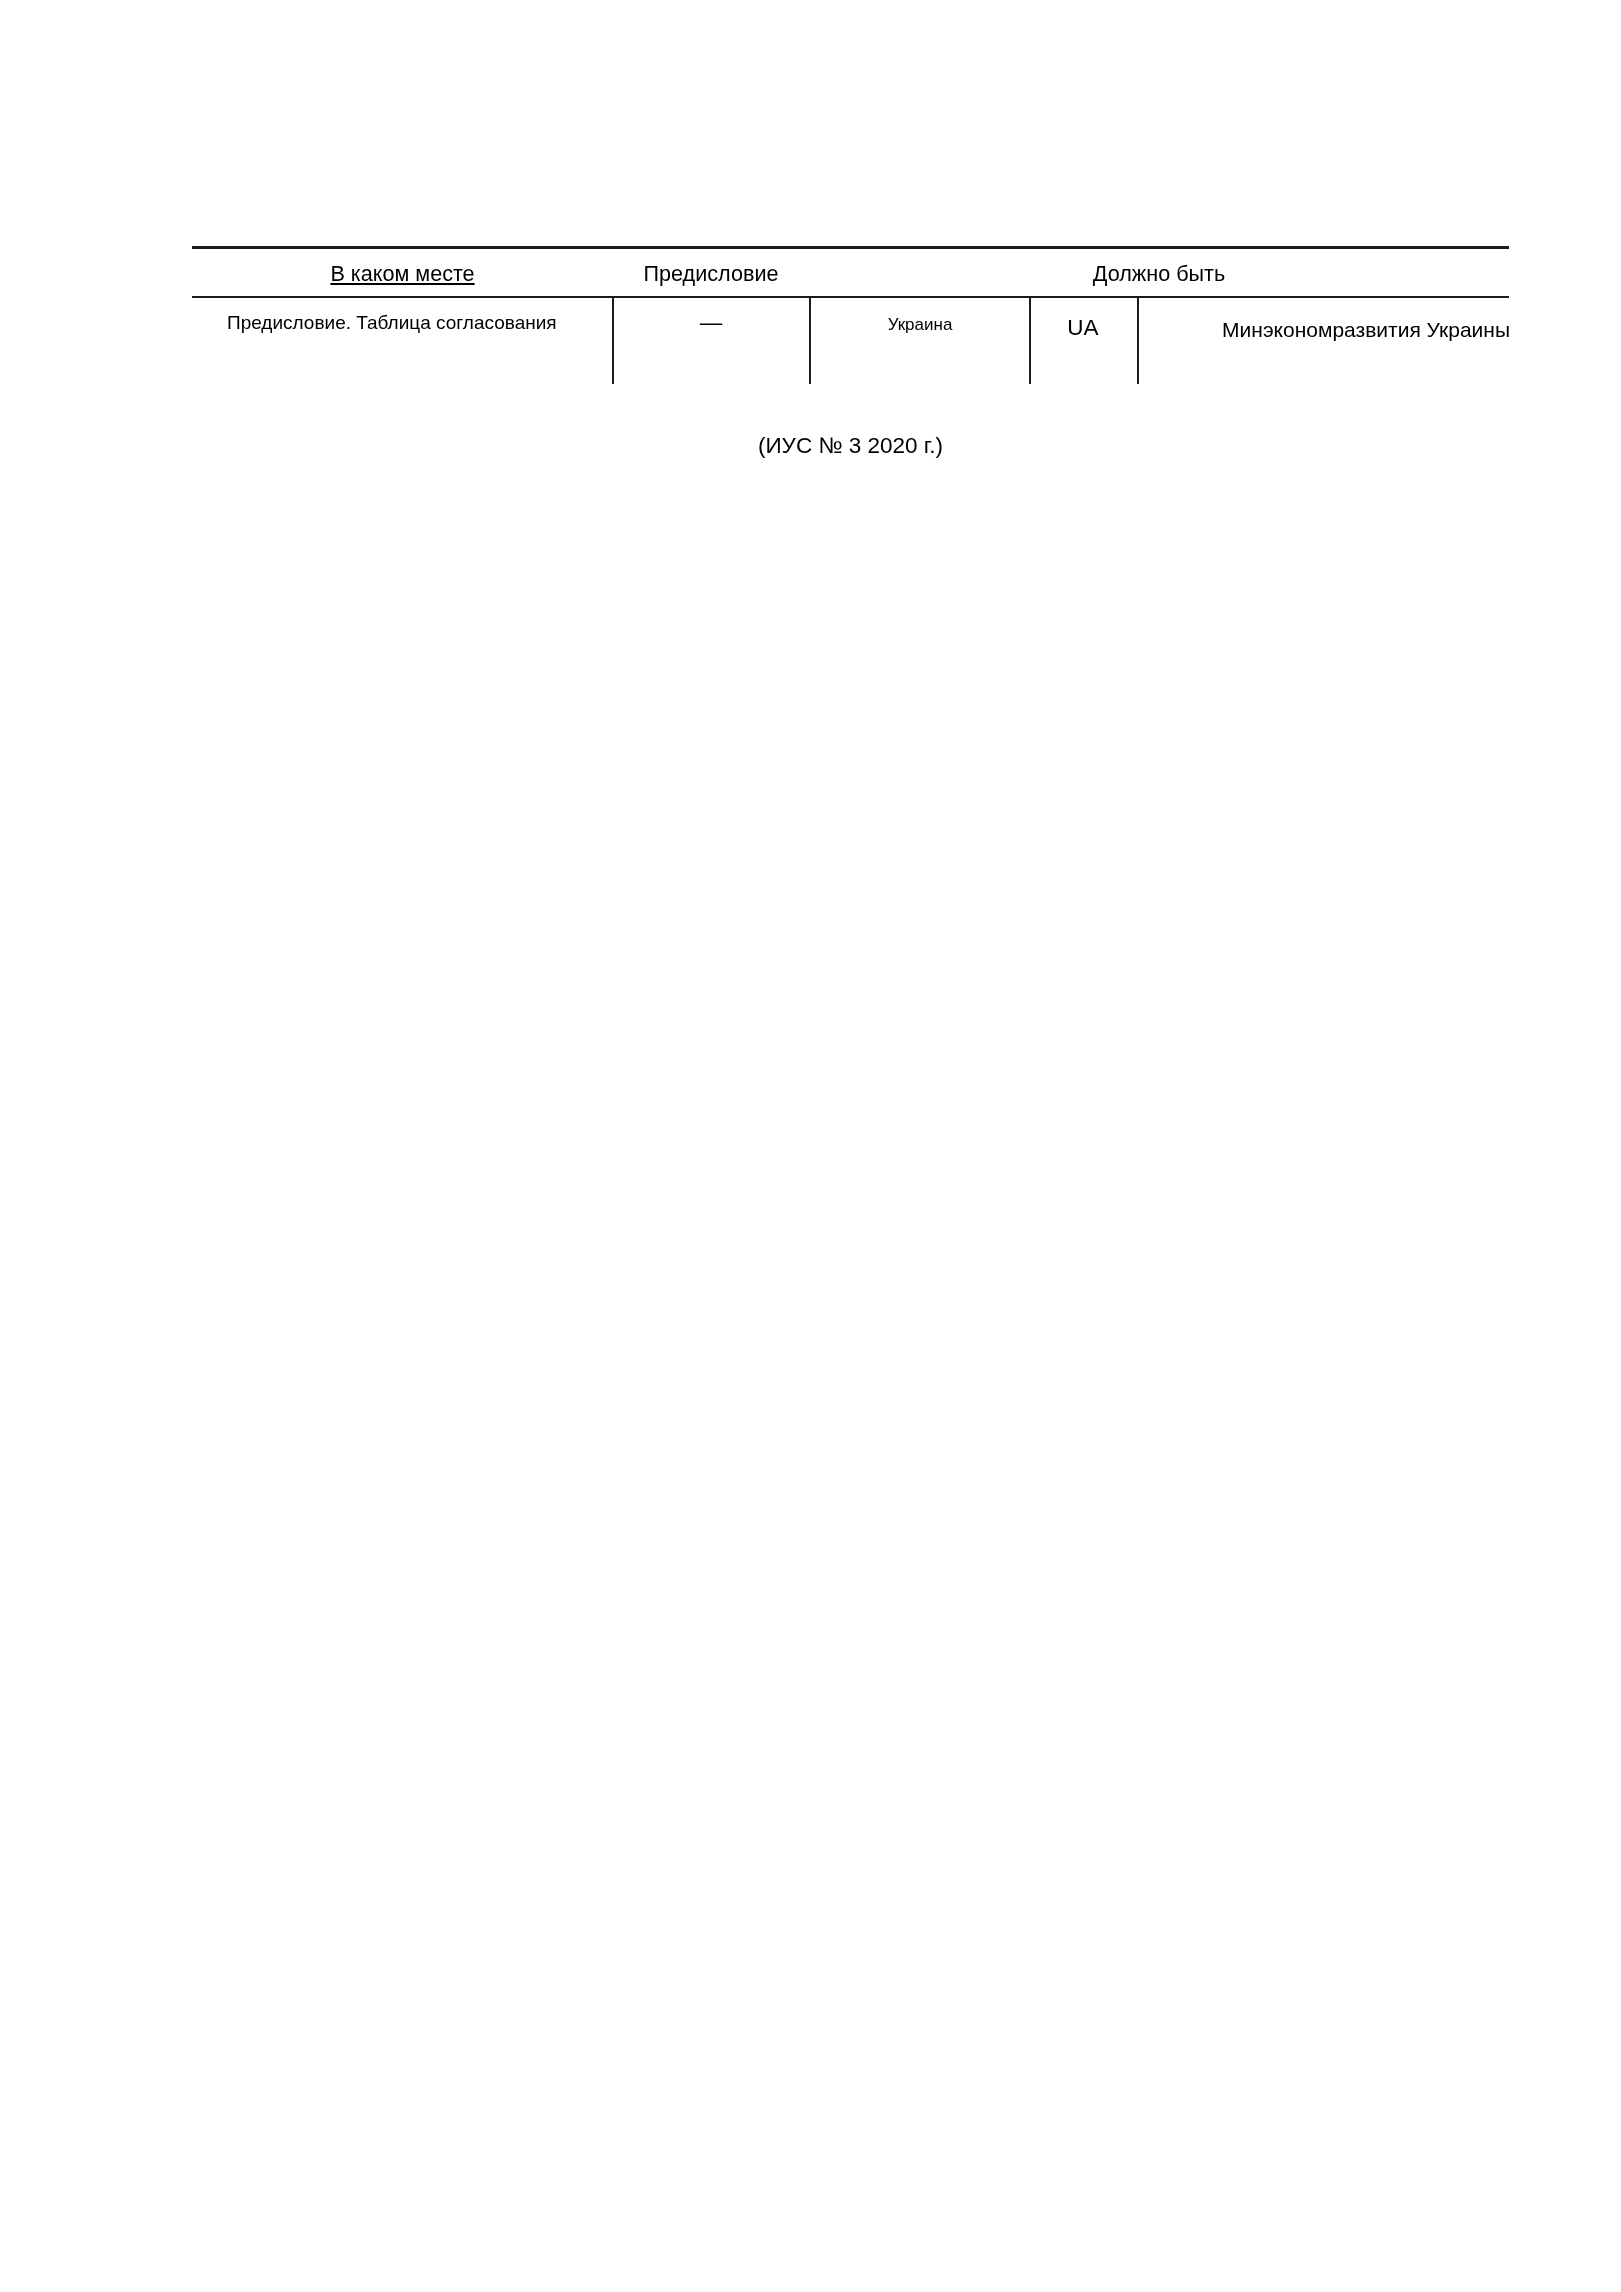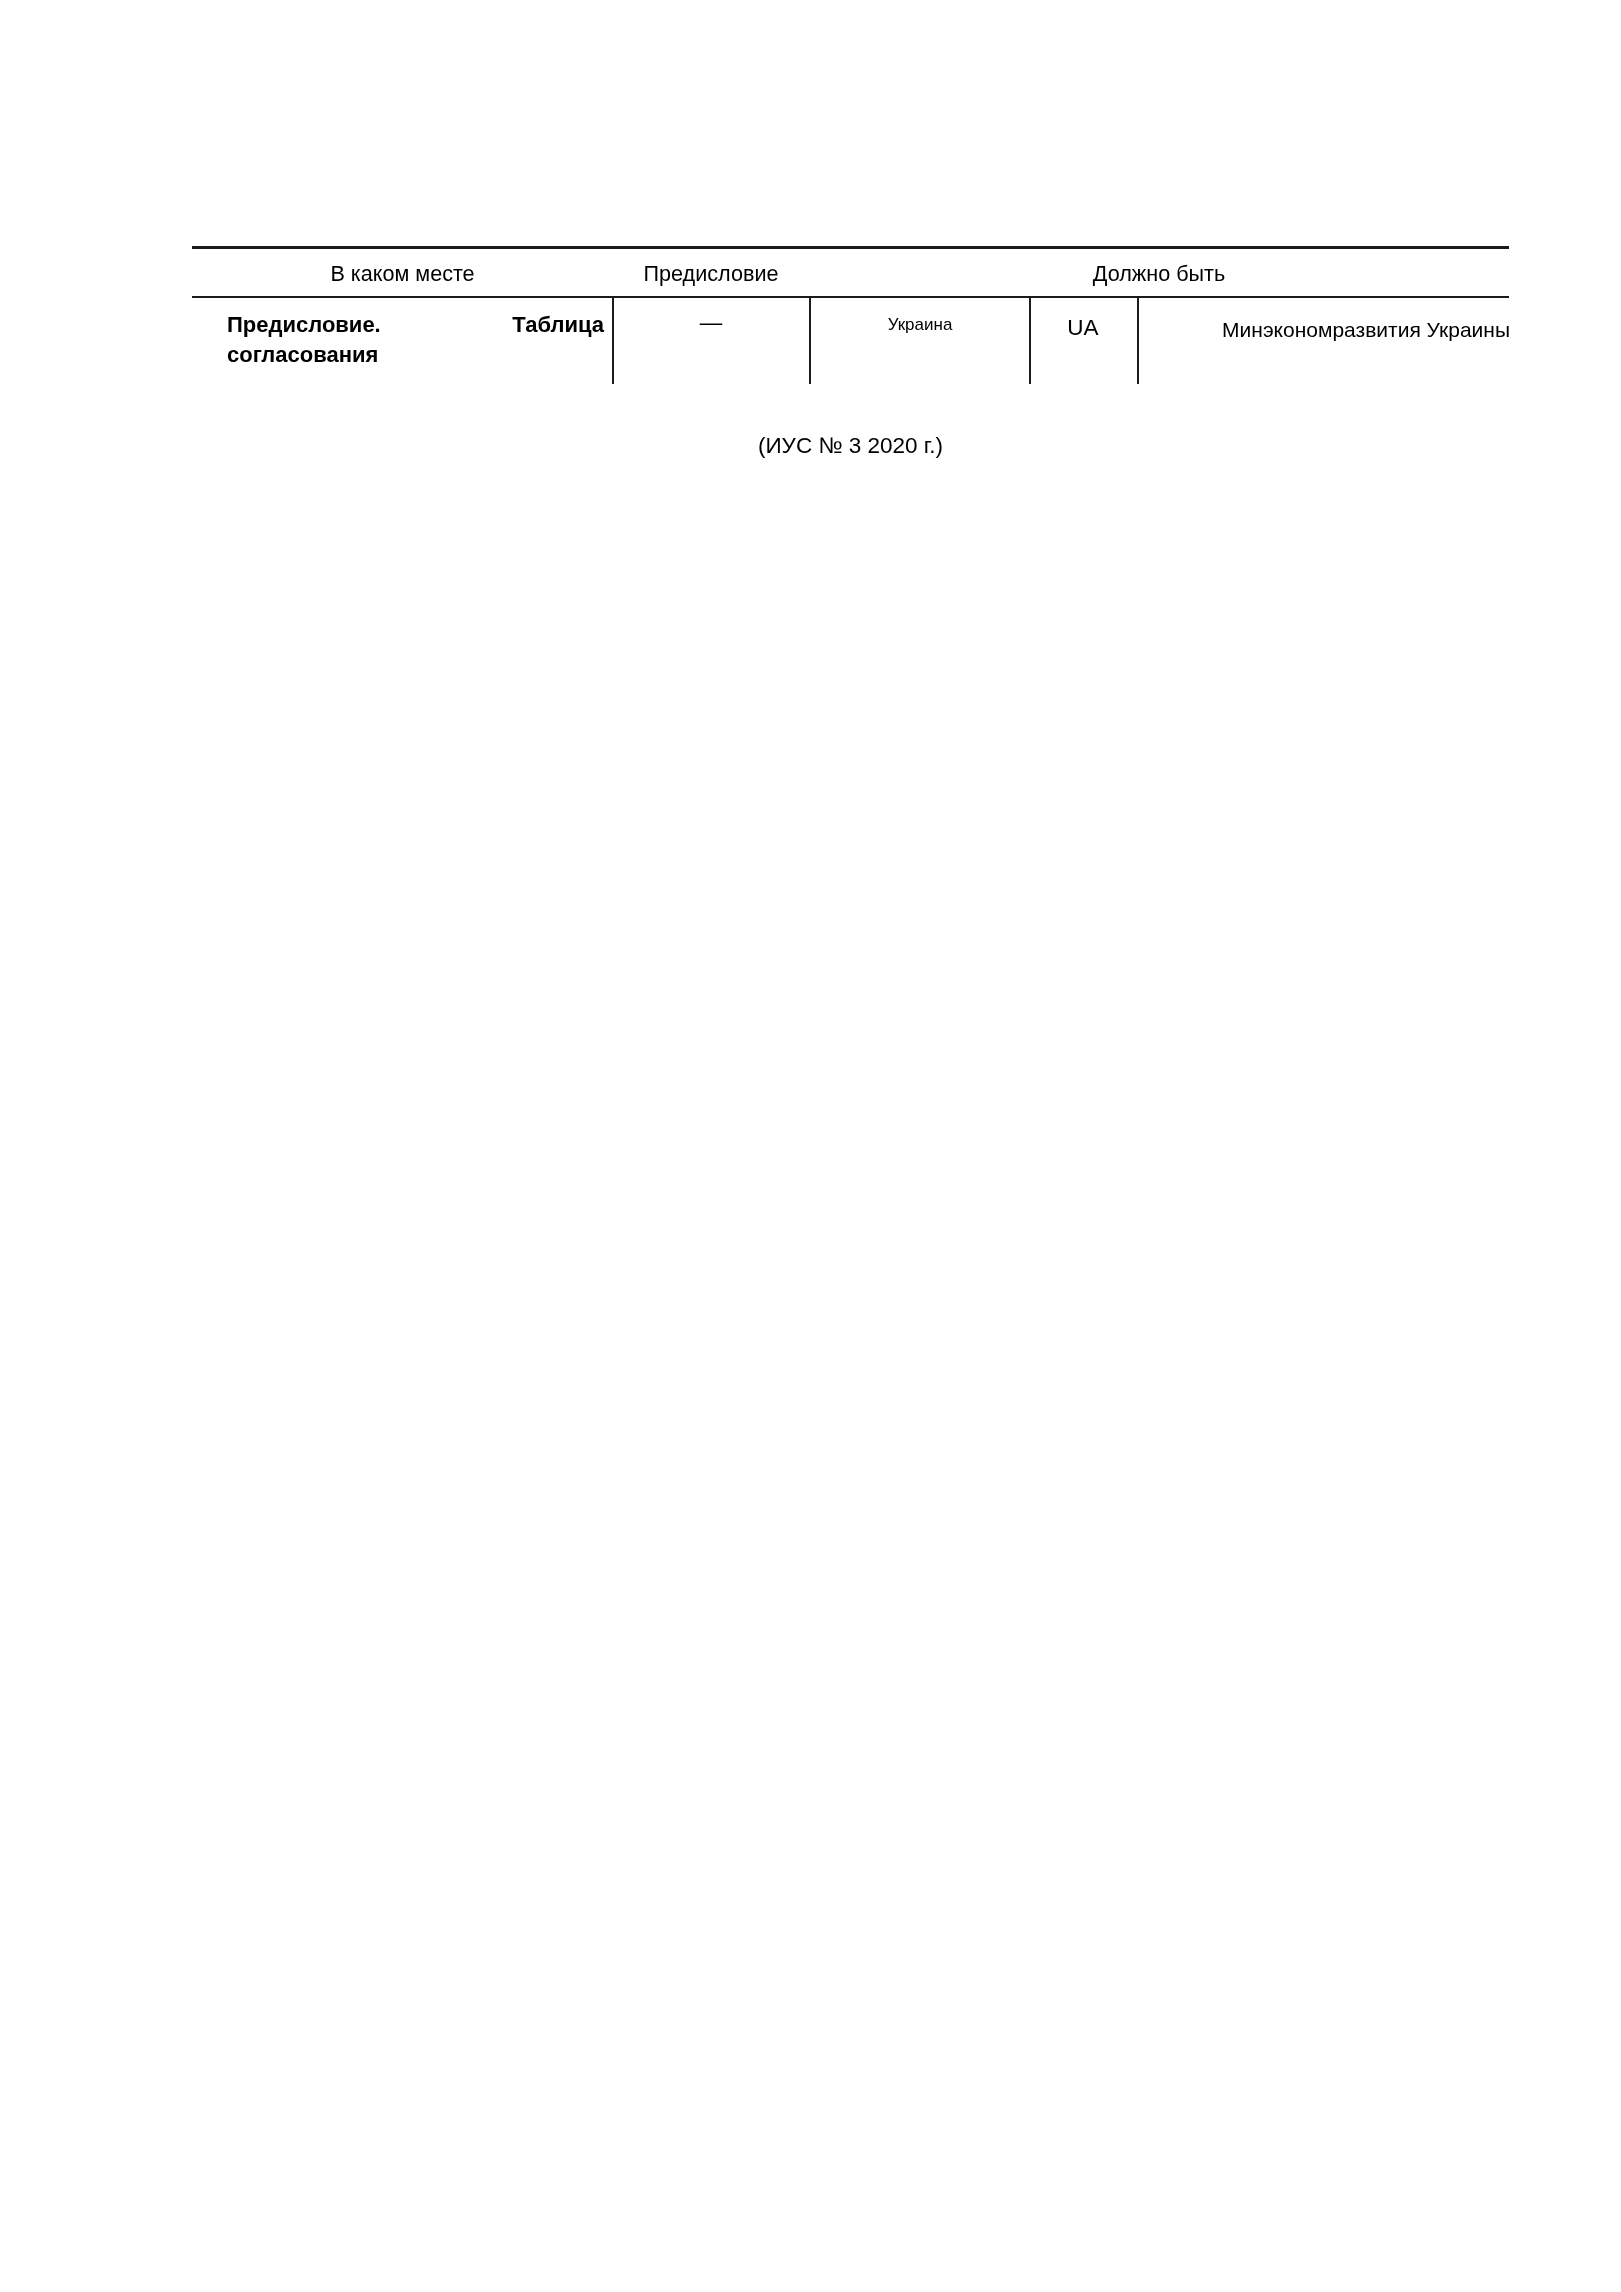--- a/index.html
+++ b/index.html
@@ -53,21 +53,21 @@
     position: relative;
     height: 47px;
   }
   .head-cell {
     position: absolute;
     top: 11.8px;
     font-size: 21.6px;
     text-align: center;
     white-space: nowrap;
   }
-  .hc-1 { left: 0px;   width: 421px; }
+  .hc-1 { left: 0px;   width: 421px; text-decoration: underline; }
   .hc-2 { left: 421px; width: 196px; }
   .hc-3 { left: 617px; width: 700px; }
 
   .body-row {
     position: relative;
     height: 96px;
   }
   .vline {
     position: absolute;
     top: 0;
@@ -78,26 +78,25 @@
   .v1 { left: 420px; }
   .v2 { left: 617px; }
   .v3 { left: 837px; }
   .v4 { left: 945px; }
 
   .cell-place {
     position: absolute;
     left: 0px;
     top: 11.8px;
     width: 412px;
-    font-size: 22px;
+    font-size: 19px;
     line-height: 1.38;
     text-align: justify;
     padding-left: 35px;
     box-sizing: border-box;
-    font-weight: bold;
   }
   .cell-printed {
     position: absolute;
     left: 423px;
     top: 11.8px;
     width: 192px;
     font-size: 22.5px;
     text-align: center;
   }
   .cell-should-1 {

